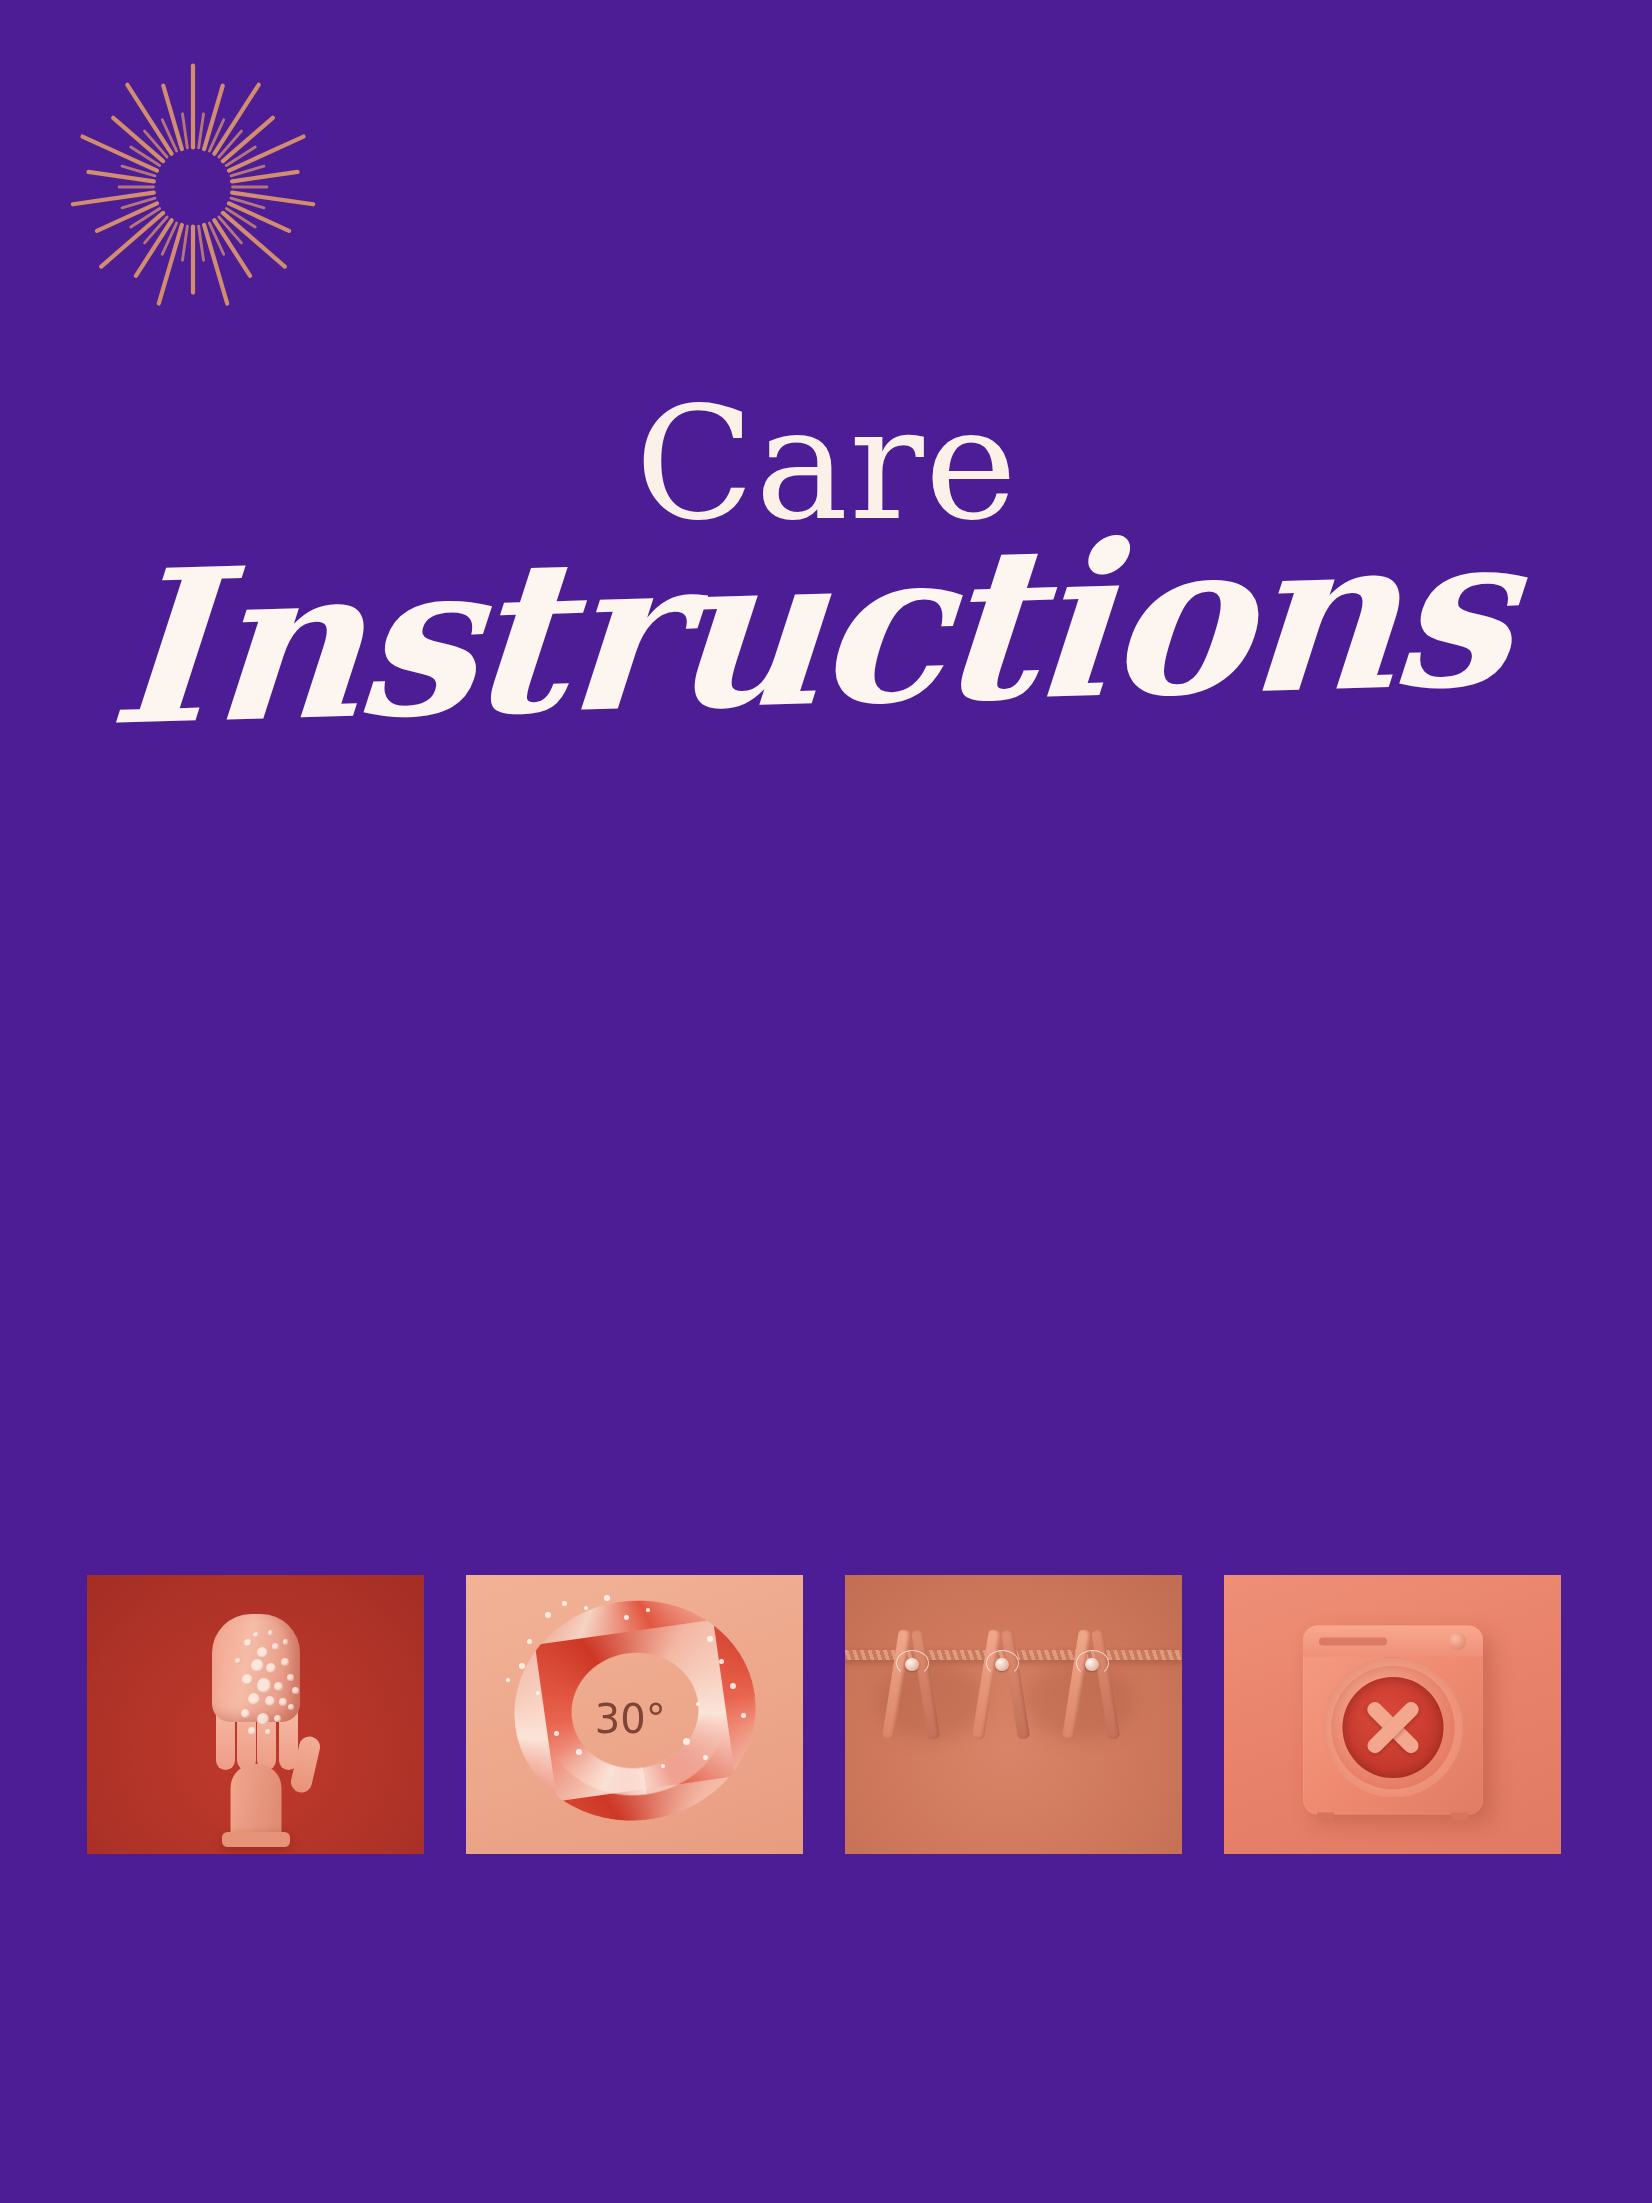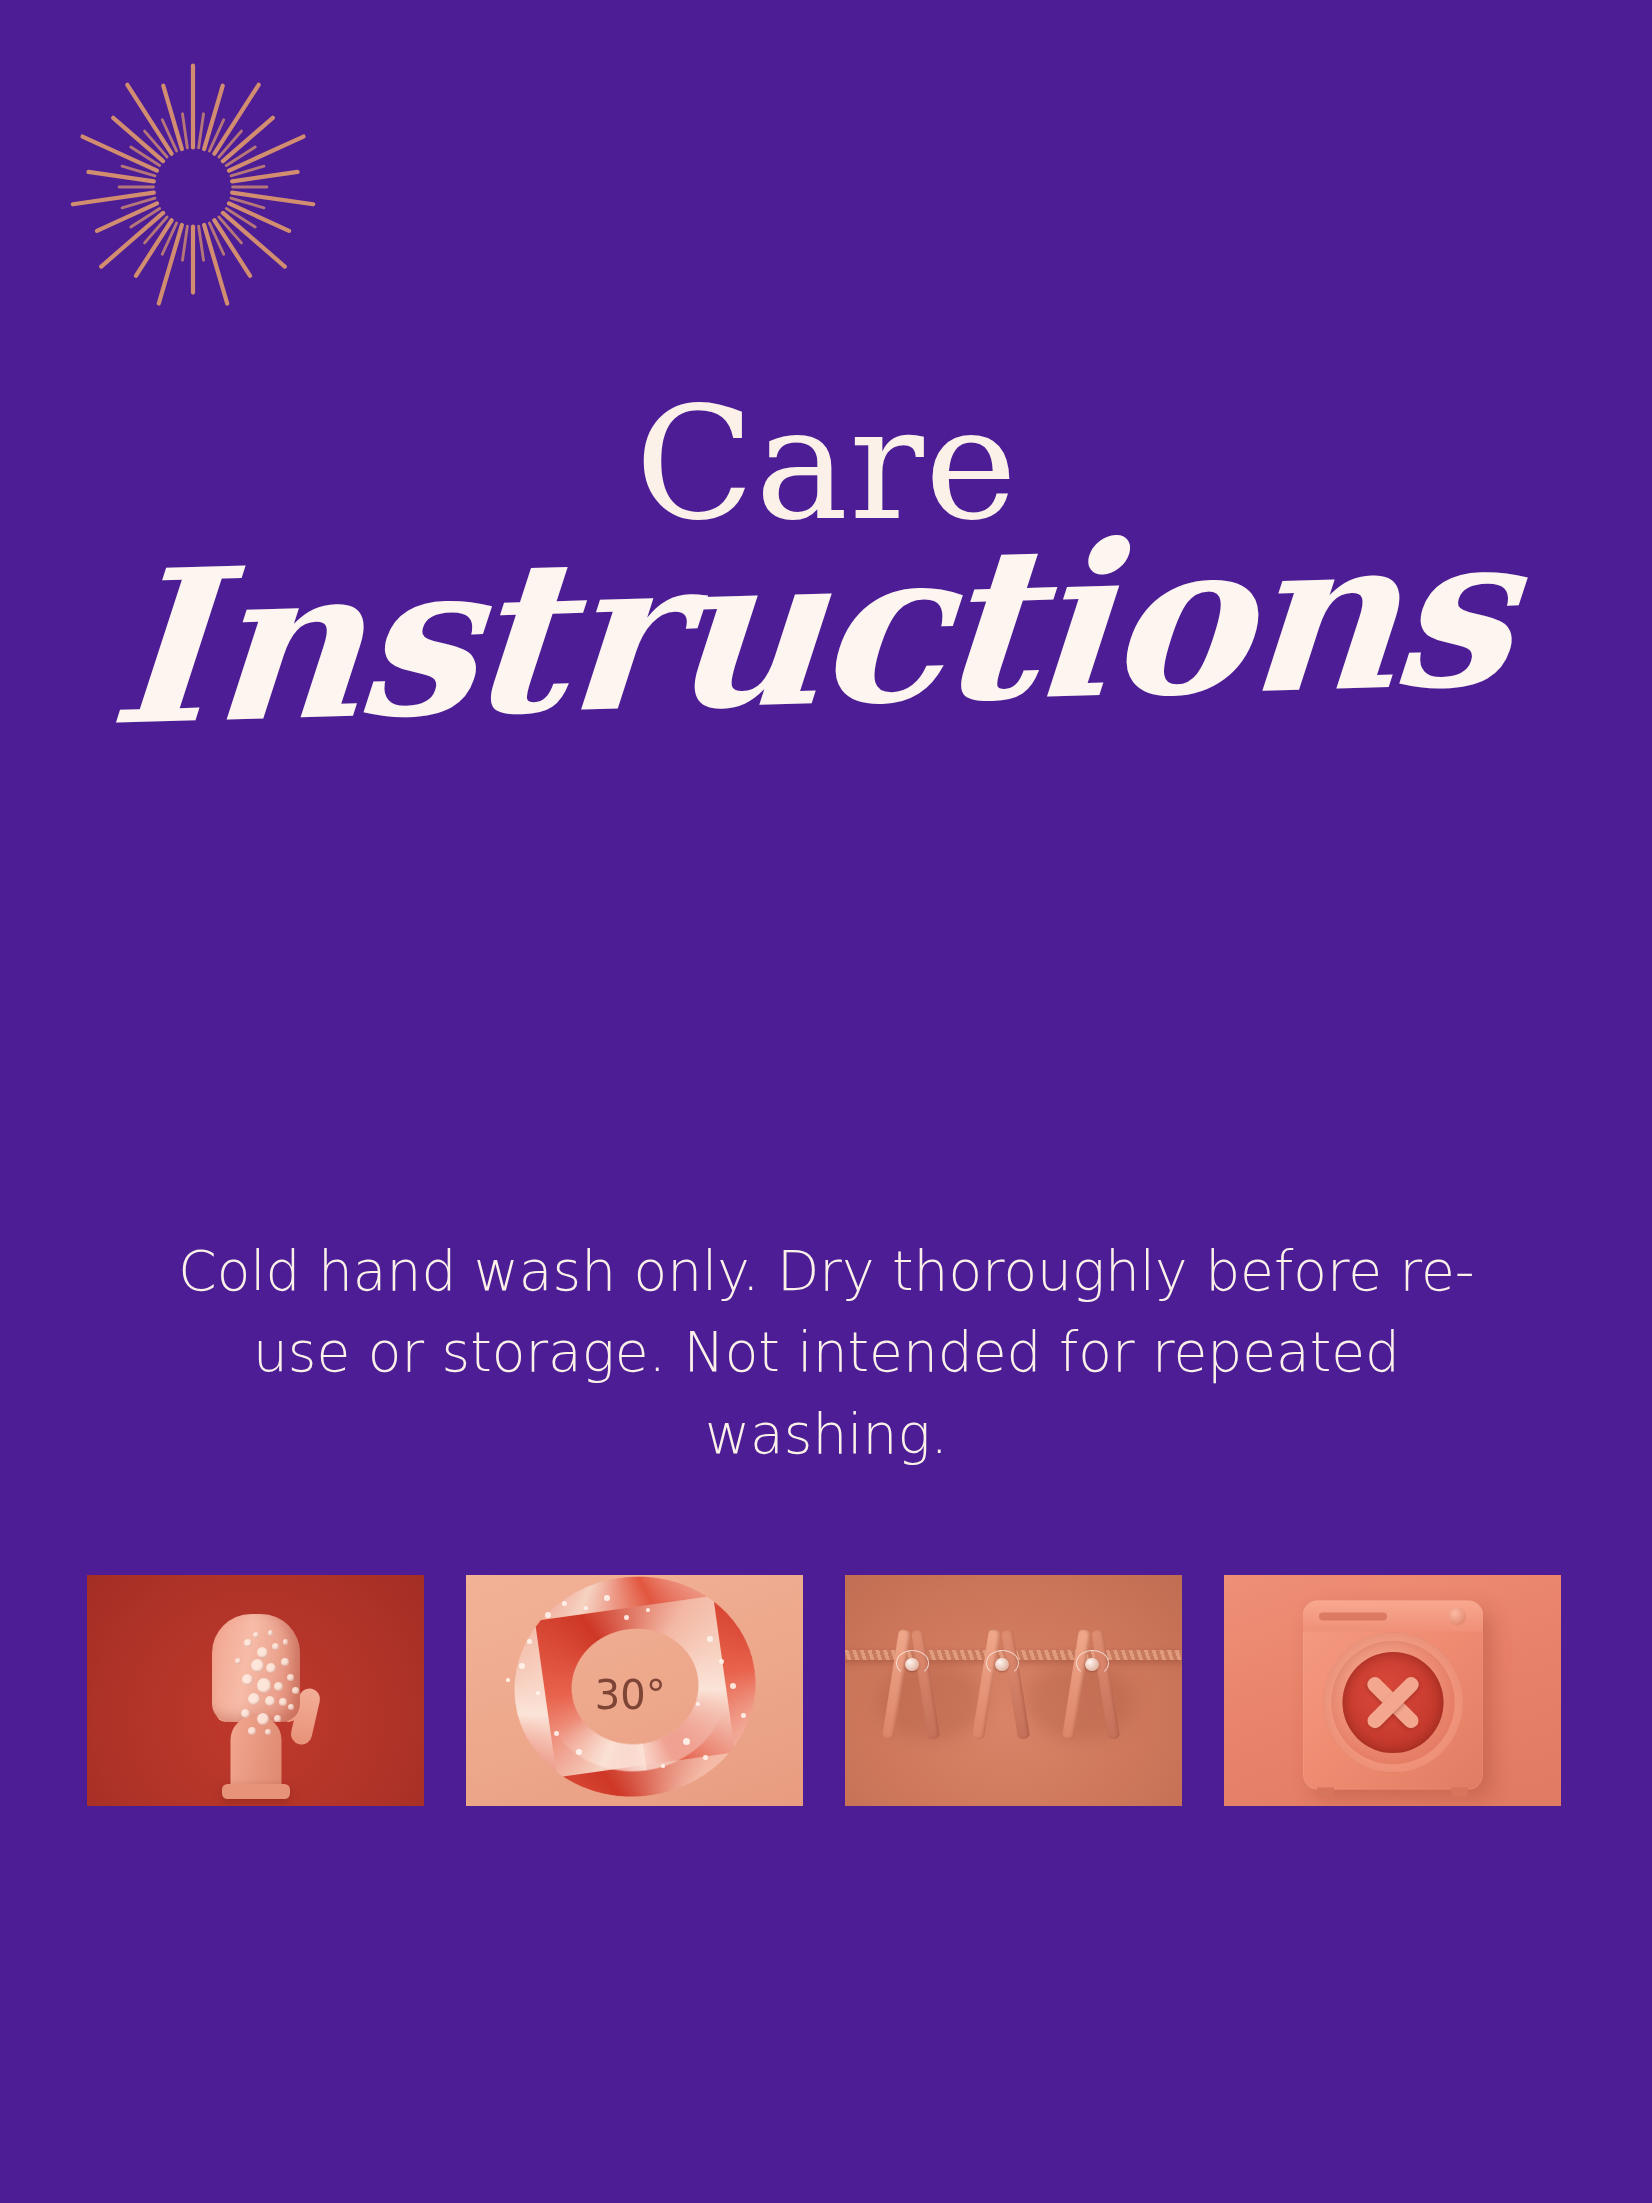--- a/index.html
+++ b/index.html
@@ -53,21 +53,21 @@
     color:#FBF1E9;
     font-family:"DejaVu Sans", sans-serif;
     font-size:55px;
     line-height:1.48;
     font-weight:300;
   }
 
   
   .strip{
     position:absolute;left:87px;top:1575px;
-    width:1488px;height:231px;
+    width:1488px;height:279px;
     display:flex;gap:42px;
   }
   .tile{
     position:relative;overflow:hidden;
     flex:0 0 auto;
     background:#D98468;
   }
   .t1{width:337px;}
   .t2{width:337px;}
   .t3{width:337px;}
@@ -278,21 +278,20 @@
           <line x1="95.73" y1="70.31" x2="92.03" y2="44.57" stroke-width="2.2" opacity="0.75"></line>
         </g>
     </svg>
   </div>
 
   <div class="title-block">
     <div class="title-serif">Care</div>
     <div class="title-script">Instructions</div>
   </div>
 
-  <div class="body-copy">Cold hand wash only. Dry thoroughly before re-use or storage. Not intended for repeated washing.</div>
 
   <div class="strip">
 
     <div class="tile t1">
       <div class="hand-wrap">
         <div class="finger f1"></div>
         <div class="finger f2"></div>
         <div class="finger f3"></div>
         <div class="finger f4"></div>
         <div class="thumb"></div>

